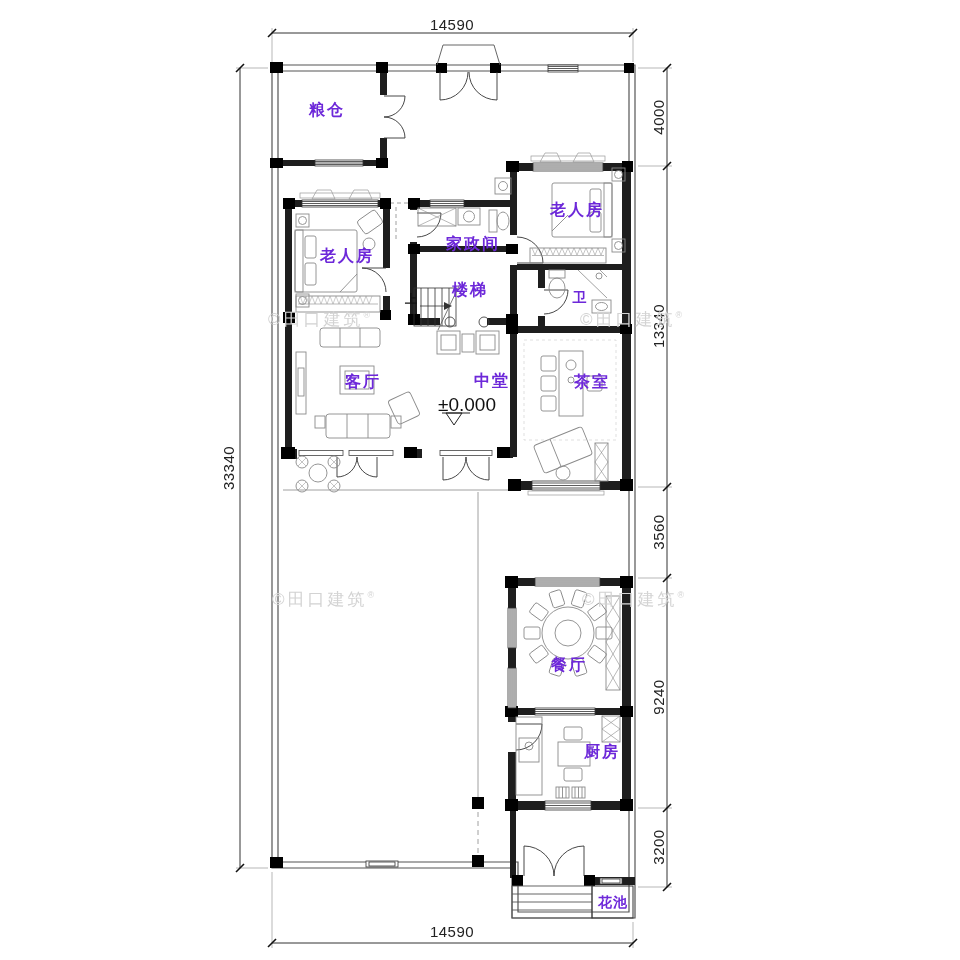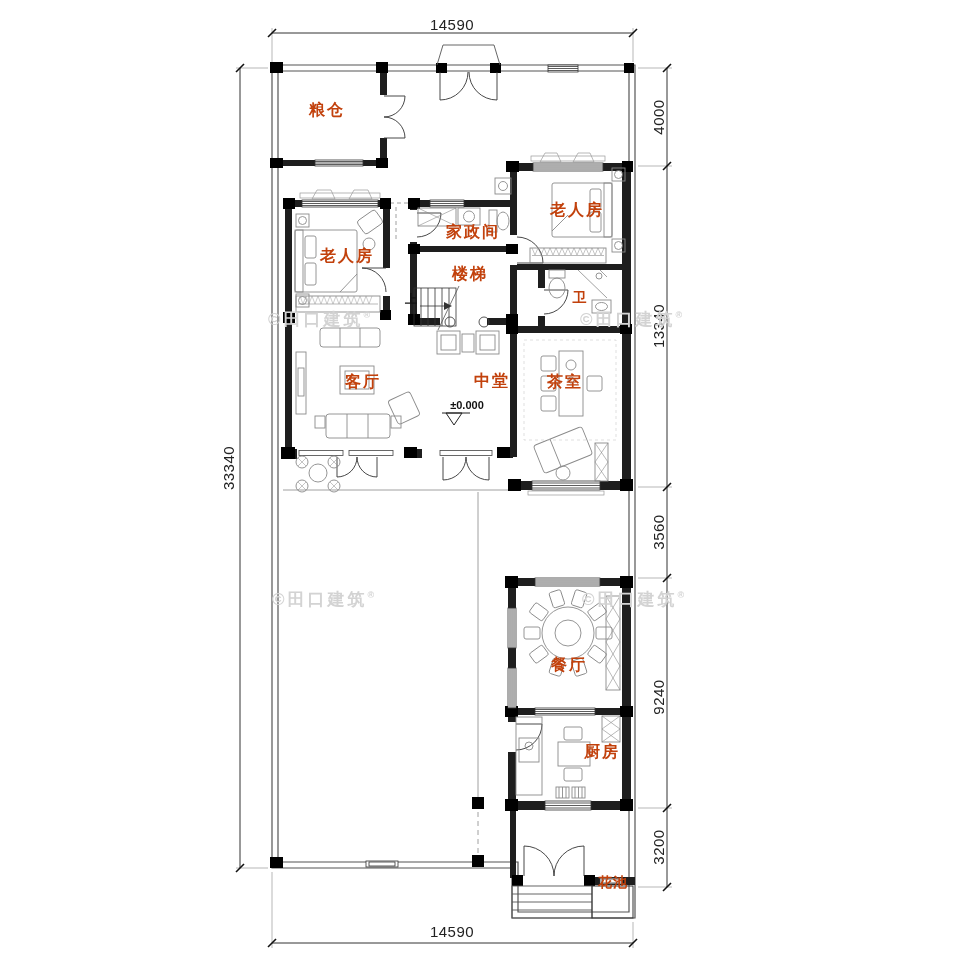--- a/index.html
+++ b/index.html
@@ -1,27 +1,27 @@
 <!DOCTYPE html>
 <html><head>
 <meta charset="utf-8">
 <style>
   html,body{margin:0;padding:0;background:#ffffff;}
   .canvas{position:relative;width:960px;height:960px;background:#ffffff;overflow:hidden;
           font-family:"Liberation Sans","DejaVu Sans",sans-serif;}
   .canvas svg{position:absolute;left:0;top:0;}
   .room-label{position:absolute;transform:translate(-50%,-50%);font-weight:bold;font-size:16px;
-              color:#c2410c;letter-spacing:2px;white-space:nowrap;}
+              color:#6d28d9;letter-spacing:2px;white-space:nowrap;}
   .room-label.sm{font-size:14px;letter-spacing:1px;}
-  .anno{position:absolute;transform:translate(-50%,-50%);font-size:11px;color:#111;white-space:nowrap;font-weight:bold;}
+  .anno{position:absolute;transform:translate(-50%,-50%);font-size:19px;color:#111;white-space:nowrap;}
   .anno.up{font-size:12px;font-weight:bold;}
   .dim{position:absolute;transform:translate(-50%,-50%);font-size:15px;color:#222;
        letter-spacing:0.5px;white-space:nowrap;}
   .dim.v{transform:translate(-50%,-50%) rotate(-90deg);}
-  .watermark{position:absolute;color:#d3d3d3;font-size:17px;font-weight:bold;letter-spacing:3px;
+  .watermark{position:absolute;color:#d3d3d3;font-size:17px;font-weight:normal;letter-spacing:3px;
              white-space:nowrap;}
   .watermark sup{font-size:9px;letter-spacing:0;}
 </style>
 </head>
 <body>
 
 <div class="canvas">
 
 <svg width="960" height="960" viewBox="0 0 960 960">
 
@@ -502,30 +502,30 @@
     <line x1="663" y1="491" x2="671" y2="483"></line>
         <line x1="663" y1="582" x2="671" y2="574"></line>
     <line x1="663" y1="812" x2="671" y2="804"></line>
         <line x1="663" y1="891" x2="671" y2="883"></line>
   </g>
 </svg>
 
 <div>
   <div class="room-label" style="left:327px;top:110px">粮仓</div>
   <div class="room-label" style="left:347px;top:256px">老人房</div>
-  <div class="room-label" style="left:473px;top:232px">家政间</div>
-  <div class="room-label" style="left:470px;top:274px">楼梯</div>
+  <div class="room-label" style="left:473px;top:244px">家政间</div>
+  <div class="room-label" style="left:470px;top:290px">楼梯</div>
   <div class="room-label" style="left:577px;top:210px">老人房</div>
   <div class="room-label sm" style="left:580px;top:298px">卫</div>
   <div class="room-label" style="left:363px;top:382px">客厅</div>
   <div class="room-label" style="left:492px;top:381px">中堂</div>
-  <div class="room-label" style="left:565px;top:382px">茶室</div>
+  <div class="room-label" style="left:592px;top:382px">茶室</div>
   <div class="room-label" style="left:569px;top:665px">餐厅</div>
   <div class="room-label" style="left:602px;top:752px">厨房</div>
-  <div class="room-label sm" style="left:613px;top:883px">花池</div>
+  <div class="room-label sm" style="left:613px;top:903px">花池</div>
 
   <div class="anno" style="left:467px;top:405px">±0.000</div>
   <div class="anno up" style="left:411px;top:299px">上</div>
 
   <div class="dim" style="left:452px;top:24px">14590</div>
   <div class="dim" style="left:452px;top:931px">14590</div>
   <div class="dim v" style="left:228px;top:468px">33340</div>
   <div class="dim v" style="left:658px;top:117px">4000</div>
   <div class="dim v" style="left:658px;top:326px">13340</div>
   <div class="dim v" style="left:658px;top:532px">3560</div>

